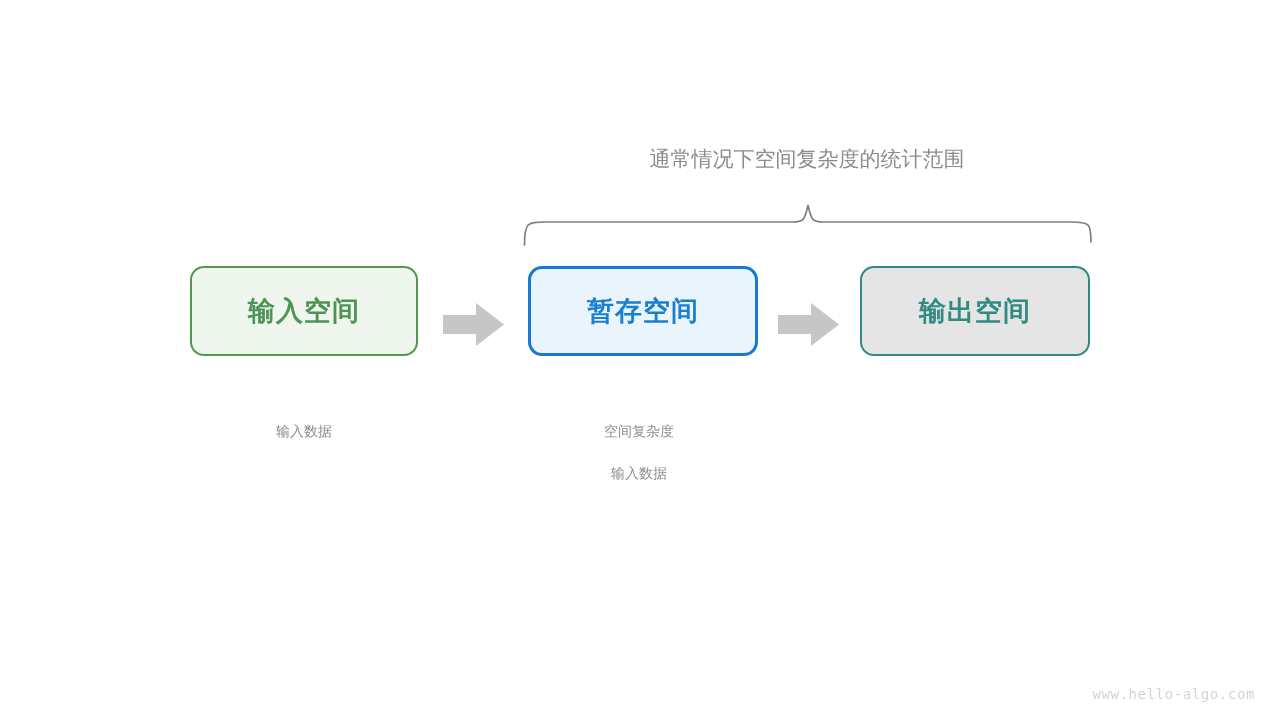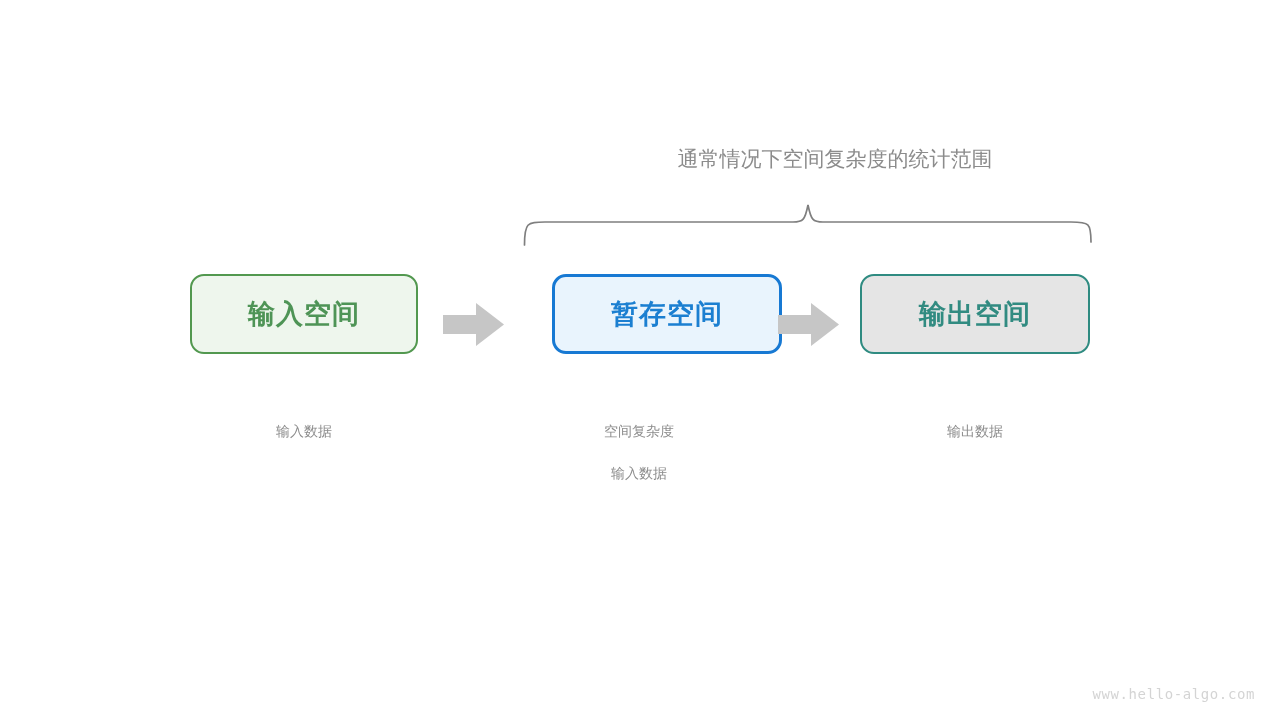--- a/index.html
+++ b/index.html
@@ -23,61 +23,59 @@
   }
   
   .scope-caption-inner {
     position: absolute;
     left: 807px;
     top: 145px;
     transform: translateX(-50%);
     white-space: nowrap;
     color: #8c8c8c;
     font-size: 21px;
-    margin-left: 28px;
   }
 
   
   .brace-svg {
     position: absolute;
     left: 505px;
     top: 190px;
     width: 600px;
     height: 70px;
   }
 
   
   .node {
     position: absolute;
     top: 266px;
-    height: 80px;
+    height: 90px;
     border-radius: 14px;
     box-sizing: border-box;
     display: flex;
     align-items: center;
     justify-content: center;
-    margin-top: 8px;
   }
   .node-label {
     font-size: 27px;
     font-weight: bold;
     letter-spacing: 1px;
     line-height: 1;
   }
 
   #node-input {
     left: 190px;
     width: 228px;
     background: #eef6ed;
     border: 2px solid #52984f;
   }
   #node-input .node-label { color: #4e9456; }
 
   #node-temp {
-    left: 552px;
+    left: 528px;
     width: 230px;
     background: #e9f4fd;
     border: 3px solid #1779d3;
   }
   #node-temp .node-label { color: #1b7fd1; }
 
   #node-output {
     left: 860px;
     width: 230px;
     background: #e5e5e5;
@@ -158,19 +156,16 @@
 
   <div class="caption-col" id="caption-input">
     <div class="caption-line">输入数据</div>
   </div>
 
   <div class="caption-col" id="caption-temp">
     <div class="caption-line">空间复杂度</div>
     <div class="caption-line">输入数据</div>
   </div>
 
-  <div class="caption-col" id="caption-output">
-    <div class="caption-line">输出数据</div>
-  </div>
 
   <div class="watermark">www.hello-algo.com</div>
 
 </div>
 
 </body></html>

